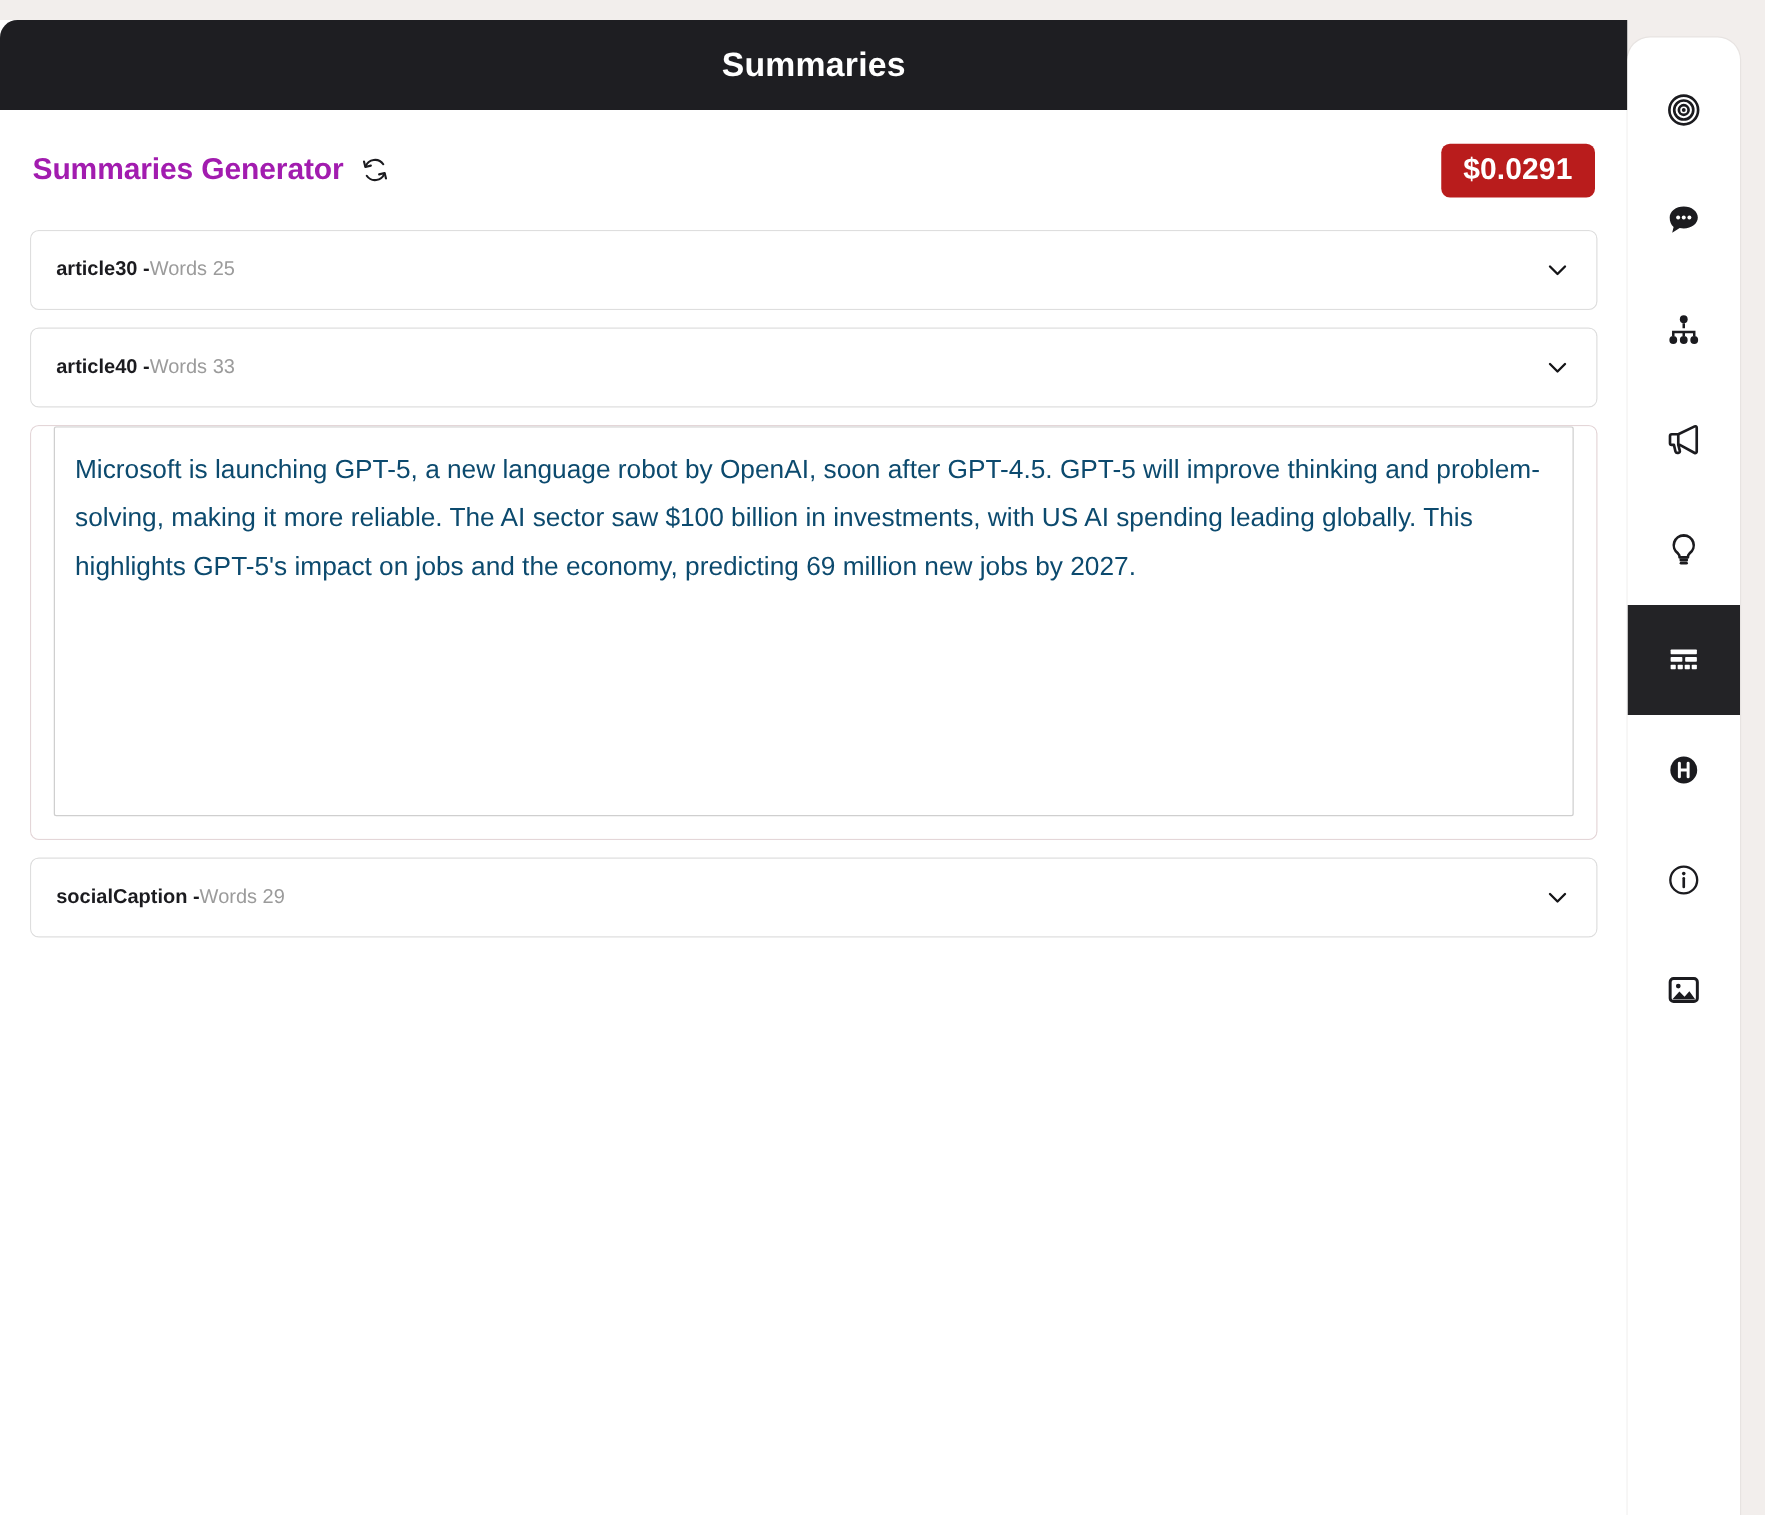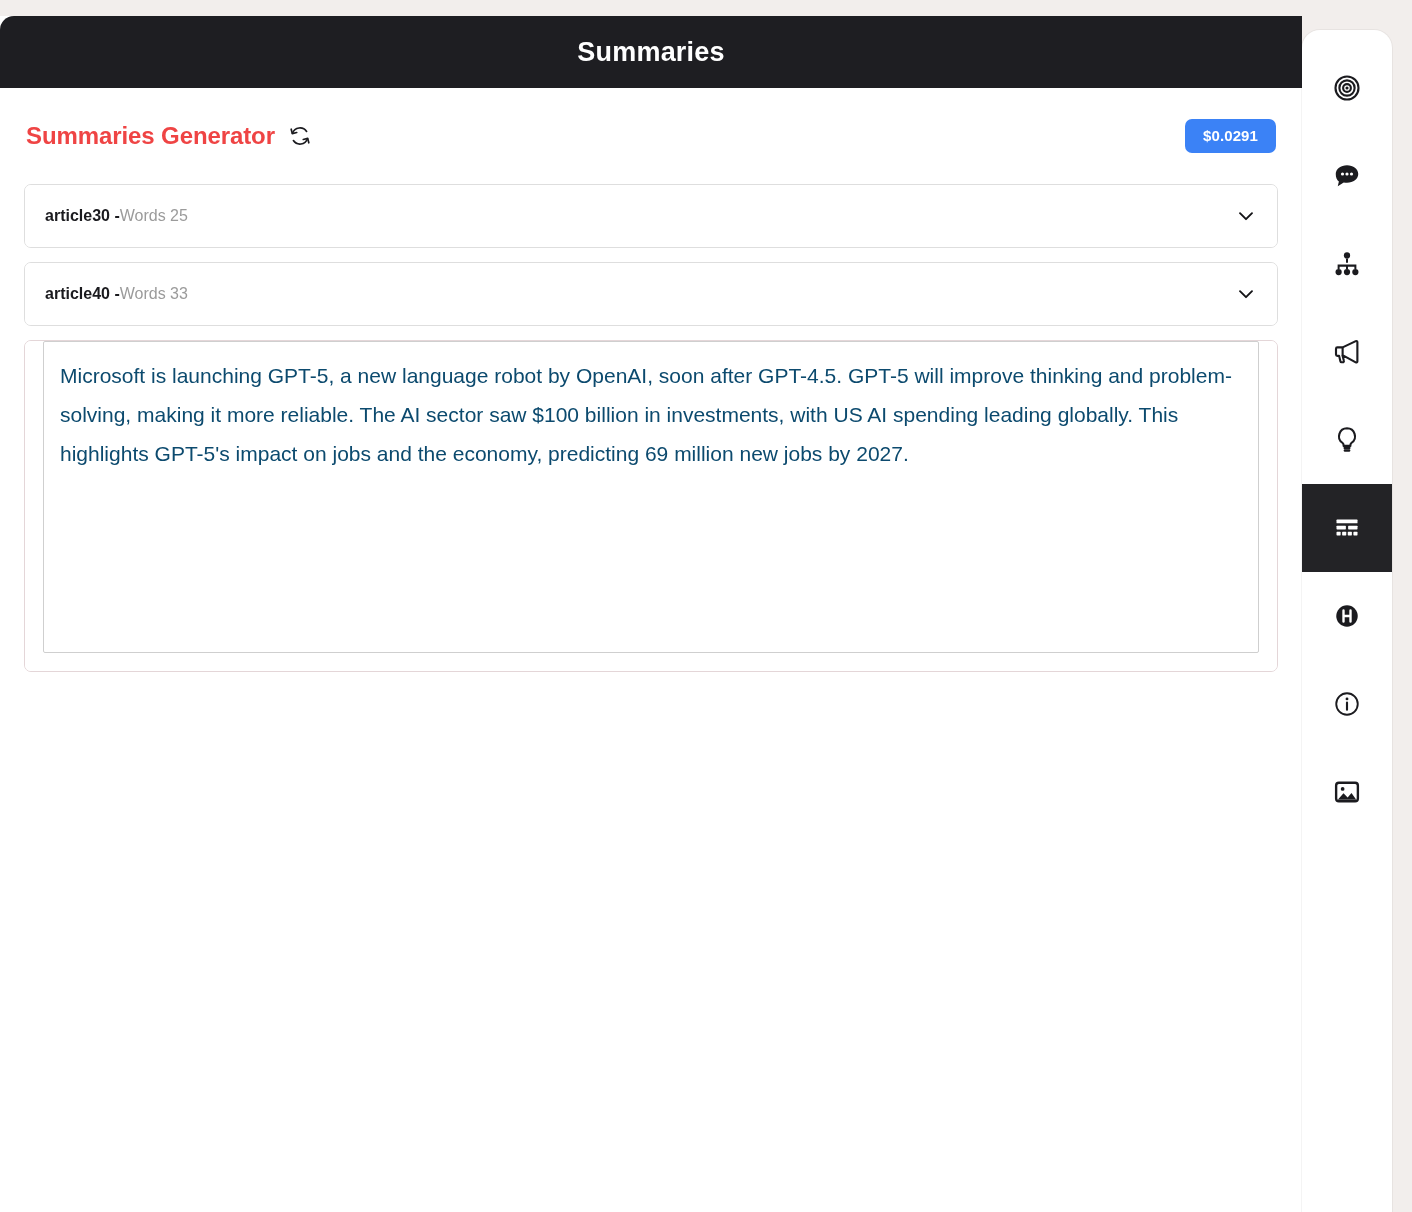--- a/index.html
+++ b/index.html
@@ -64,39 +64,39 @@
 
   .gen-header-left {
     display: flex;
     align-items: center;
     gap: 10px;
   }
 
   .gen-title {
     font-size: 24px;
     font-weight: bold;
-    color: #ef4444;
+    color: #a21caf;
     letter-spacing: -0.1px;
   }
 
   .refresh-btn {
     display: inline-flex;
     align-items: center;
     justify-content: center;
     width: 30px;
     height: 30px;
     cursor: pointer;
     background: none;
     border: none;
   }
 
   .cost-badge {
-    background: #3b82f6;
+    background: #b91c1c;
     color: #ffffff;
-    font-size: 15px;
+    font-size: 24px;
     font-weight: bold;
     border-radius: 7px;
     padding: 9px 18px 10px;
     line-height: 1;
     letter-spacing: 0.1px;
   }
 
   
   .accordion {
     display: flex;
@@ -267,20 +267,28 @@
               <svg class="chev" viewBox="0 0 22 22" fill="none" stroke="#141417" stroke-width="1.9" stroke-linecap="round" stroke-linejoin="round">
                 <path d="M5 8.2 L11 14.2 L17 8.2"></path>
               </svg>
             </div>
           </div>
           <div class="acc-item open">
             <div class="acc-body">
               <div class="summary-box" contenteditable="true" style="">Microsoft is launching GPT-5, a new language robot by OpenAI, soon after GPT-4.5. GPT-5 will improve thinking and problem-solving, making it more reliable. The AI sector saw $100 billion in investments, with US AI spending leading globally. This highlights GPT-5's impact on jobs and the economy, predicting 69 million new jobs by 2027.</div>
             </div>
           </div>
+          <div class="acc-item">
+            <div class="acc-head">
+              <span class="acc-label"><span class="key">socialCaption</span><span class="sep"> -</span><span class="words">Words 29</span></span>
+              <svg class="chev" viewBox="0 0 22 22" fill="none" stroke="#141417" stroke-width="1.9" stroke-linecap="round" stroke-linejoin="round">
+                <path d="M5 8.2 L11 14.2 L17 8.2"></path>
+              </svg>
+            </div>
+          </div>
         </div>
 
     </div>
   </div>
 
   <div class="rail" id="rail">
       <button class="rail-btn">
         <svg width="30" height="30" viewBox="0 0 24 24">
           <circle cx="12" cy="12" r="9.2" fill="none" stroke="#1b1b1f" stroke-width="1.7"></circle>
                 <circle cx="12" cy="12" r="6.1" fill="none" stroke="#1b1b1f" stroke-width="1.7"></circle>

